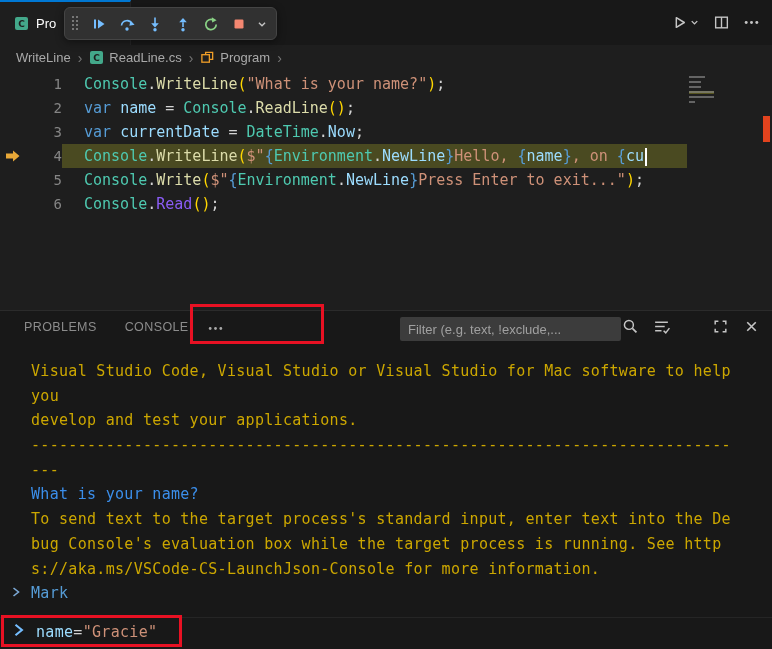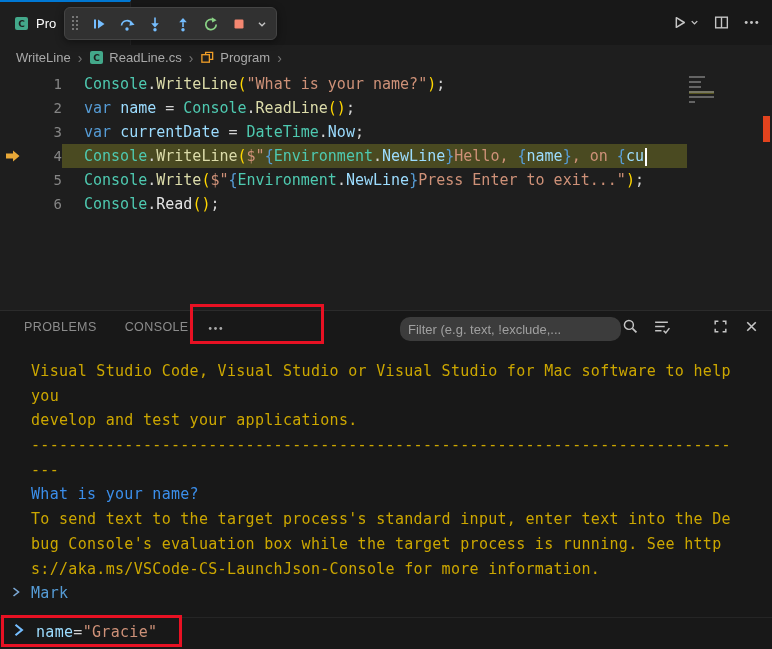--- a/index.html
+++ b/index.html
@@ -48,21 +48,21 @@
   
   .panel{position:absolute;top:310px;left:0;right:0;bottom:0;background:#181818;border-top:1px solid #2b2b2b;box-sizing:border-box;}
   .panel-header{position:relative;height:35px;display:flex;align-items:center;}
   .panel-tabs{display:flex;align-items:center;gap:28px;padding-left:24px;height:100%;}
   .ptab{height:100%;display:flex;align-items:center;font-size:12.5px;letter-spacing:.4px;color:#8c8c8c;text-align:right;}
   .ptab .lbl{padding:4px 0 5px 0;border-bottom:2px solid transparent;}
   .ptab.active{color:#e7e7e7;}
   .ptab.active .lbl{border-bottom:2px solid #3794ff;}
   .more-dots{margin-left:18px;display:flex;align-items:center;}
   .filter-input{position:absolute;left:400px;top:6px;width:205px;height:24px;background:#3c3c3c;
-       border:none;border-radius:10px;color:#cccccc;font-size:13px;padding:0 8px;
+       border:none;border-radius:2px;color:#cccccc;font-size:13px;padding:0 8px;
        font-family:"Liberation Sans",sans-serif;outline:none;}
   .filter-input::placeholder{color:#a0a0a0;}
   .header-icons{position:absolute;right:12px;top:0;height:100%;display:flex;align-items:center;gap:14px;}
   .hi-spacer{width:14px;}
 
   .console{position:absolute;top:48px;left:0;right:0;bottom:36px;padding-left:31px;
        font-family:"DejaVu Sans Mono",monospace;font-size:15px;letter-spacing:.3px;
        line-height:24.7px;white-space:pre;overflow:hidden;}
   .con-line{height:24.7px;}
   .echo-arrow{display:inline-block;width:21px;margin-left:-21px;vertical-align:middle;}
@@ -203,21 +203,21 @@
 
   <div class="editor">
     <div class="code-rows" id="code-lines">
         <div class="code-row"><div class="row-arrow"></div><div class="row-num">1</div><div class="row-content"><span style="color: rgb(78, 201, 176);">Console</span><span style="color: rgb(212, 212, 212);">.</span><span style="color: rgb(220, 220, 170);">WriteLine</span><span style="color: rgb(255, 215, 0);">(</span><span style="color: rgb(206, 145, 120);">"What is your name?"</span><span style="color: rgb(255, 215, 0);">)</span><span style="color: rgb(212, 212, 212);">;</span></div></div>
         <div class="code-row"><div class="row-arrow"></div><div class="row-num">2</div><div class="row-content"><span style="color: rgb(86, 156, 214);">var </span><span style="color: rgb(156, 220, 254);">name</span><span style="color: rgb(212, 212, 212);"> = </span><span style="color: rgb(78, 201, 176);">Console</span><span style="color: rgb(212, 212, 212);">.</span><span style="color: rgb(220, 220, 170);">ReadLine</span><span style="color: rgb(255, 215, 0);">()</span><span style="color: rgb(212, 212, 212);">;</span></div></div>
         <div class="code-row"><div class="row-arrow"></div><div class="row-num">3</div><div class="row-content"><span style="color: rgb(86, 156, 214);">var </span><span style="color: rgb(156, 220, 254);">currentDate</span><span style="color: rgb(212, 212, 212);"> = </span><span style="color: rgb(78, 201, 176);">DateTime</span><span style="color: rgb(212, 212, 212);">.</span><span style="color: rgb(156, 220, 254);">Now</span><span style="color: rgb(212, 212, 212);">;</span></div></div>
         <div class="code-row current"><div class="row-arrow"><svg width="16" height="16" viewBox="0 0 16 16">
               <polygon points="1,5.5 8,5.5 8,2.5 14.5,8 8,13.5 8,10.5 1,10.5" fill="#e8a838"></polygon>
             </svg></div><div class="row-num">4</div><div class="row-content"><span style="color: rgb(78, 201, 176);">Console</span><span style="color: rgb(212, 212, 212);">.</span><span style="color: rgb(220, 220, 170);">WriteLine</span><span style="color: rgb(255, 215, 0);">(</span><span style="color: rgb(206, 145, 120);">$"</span><span style="color: rgb(86, 156, 214);">{</span><span style="color: rgb(78, 201, 176);">Environment</span><span style="color: rgb(212, 212, 212);">.</span><span style="color: rgb(156, 220, 254);">NewLine</span><span style="color: rgb(86, 156, 214);">}</span><span style="color: rgb(206, 145, 120);">Hello, </span><span style="color: rgb(86, 156, 214);">{</span><span style="color: rgb(156, 220, 254);">name</span><span style="color: rgb(86, 156, 214);">}</span><span style="color: rgb(206, 145, 120);">, on </span><span style="color: rgb(86, 156, 214);">{</span><span style="color: rgb(156, 220, 254);">cu</span><span class="cursor"></span></div></div>
         <div class="code-row"><div class="row-arrow"></div><div class="row-num">5</div><div class="row-content"><span style="color: rgb(78, 201, 176);">Console</span><span style="color: rgb(212, 212, 212);">.</span><span style="color: rgb(220, 220, 170);">Write</span><span style="color: rgb(255, 215, 0);">(</span><span style="color: rgb(206, 145, 120);">$"</span><span style="color: rgb(86, 156, 214);">{</span><span style="color: rgb(78, 201, 176);">Environment</span><span style="color: rgb(212, 212, 212);">.</span><span style="color: rgb(156, 220, 254);">NewLine</span><span style="color: rgb(86, 156, 214);">}</span><span style="color: rgb(206, 145, 120);">Press Enter to exit..."</span><span style="color: rgb(255, 215, 0);">)</span><span style="color: rgb(212, 212, 212);">;</span></div></div>
-        <div class="code-row"><div class="row-arrow"></div><div class="row-num">6</div><div class="row-content"><span style="color: rgb(78, 201, 176);">Console</span><span style="color: rgb(212, 212, 212);">.</span><span style="color: #e5e5e5;">Read</span><span style="color: rgb(255, 215, 0);">()</span><span style="color: rgb(212, 212, 212);">;</span></div></div>
+        <div class="code-row"><div class="row-arrow"></div><div class="row-num">6</div><div class="row-content"><span style="color: rgb(78, 201, 176);">Console</span><span style="color: rgb(212, 212, 212);">.</span><span style="color: #8b5cf6;">Read</span><span style="color: rgb(255, 215, 0);">()</span><span style="color: rgb(212, 212, 212);">;</span></div></div>
       </div>
     <div class="minimap">
       <div class="mm-rows" id="minimap-lines">
           <div class="mm-row">
             <div class="mm-bar" style="width: 16px;"></div>
           </div>
           <div class="mm-row">
             <div class="mm-bar" style="width: 12px;"></div>
           </div>
           <div class="mm-row">

